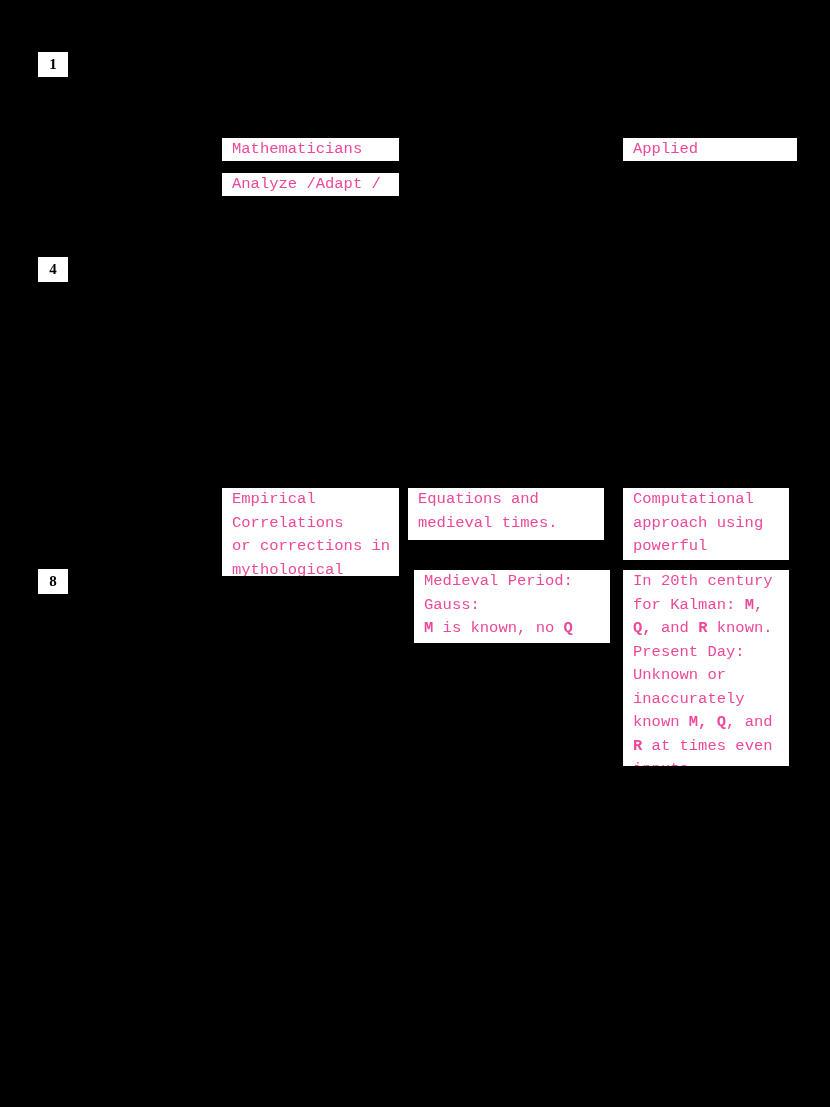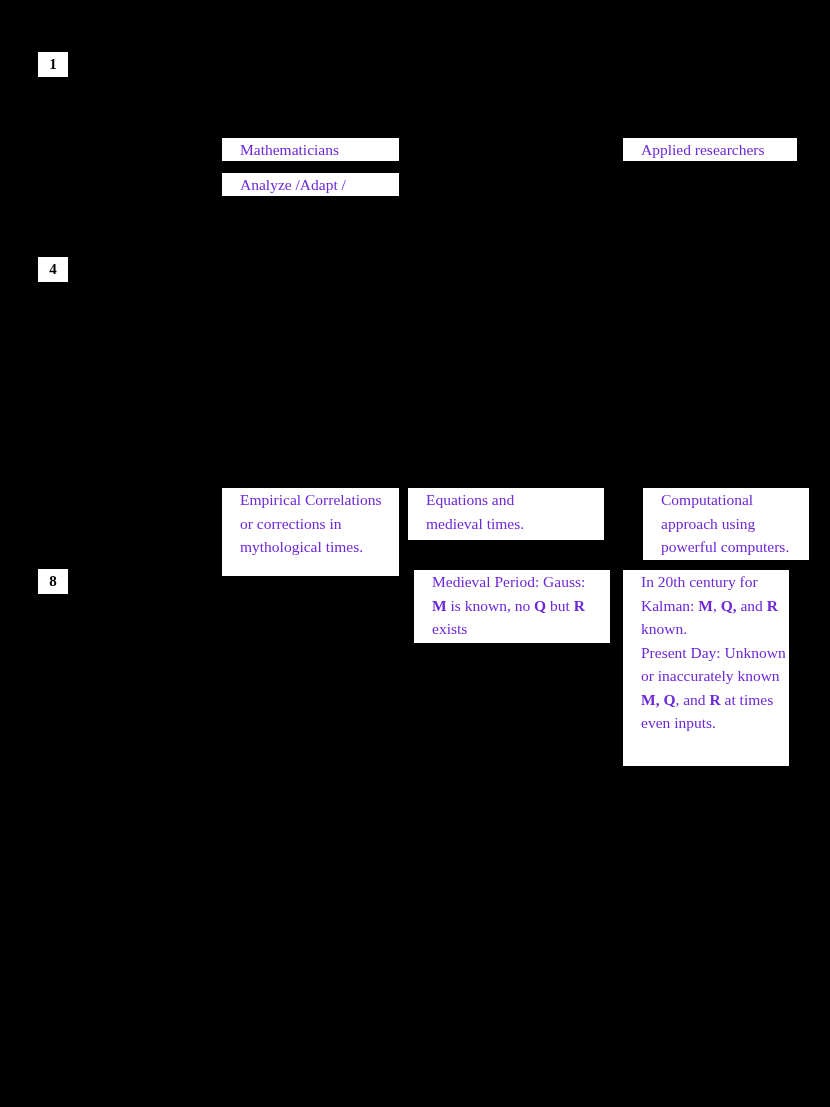--- a/index.html
+++ b/index.html
@@ -29,27 +29,28 @@
     font-weight: bold;
     font-size: 15px;
     line-height: 25px;
     text-align: center;
     width: 30px;
     height: 25px;
   }
   .tbox {
     position: absolute;
     background: #ffffff;
-    color: #6d28d9;
+    color: #ec4899;
     font-size: 15.5px;
     line-height: 23.5px;
-    padding: 0 0 0 18px;
+    padding: 0 0 0 10px;
     box-sizing: border-box;
     overflow: hidden;
     white-space: pre-wrap;
+    font-family: Liberation Mono, monospace;
   }
   .tbox p {
     margin: 0;
     padding: 0;
   }
   .tbox b {
     font-weight: bold;
   }
 </style>
 </head>
@@ -60,18 +61,18 @@
   <div class="marker" style="left: 38px; top: 52px;">1</div>
   <div class="marker" style="left: 38px; top: 257px;">4</div>
   <div class="marker" style="left: 38px; top: 569px;">8</div>
 
   <div class="tbox" style="left: 222px; top: 138px; width: 177px; height: 23px;">Mathematicians</div>
   <div class="tbox" style="left: 222px; top: 173px; width: 177px; height: 23px;">Analyze /Adapt /</div>
   <div class="tbox" style="left: 623px; top: 138px; width: 174px; height: 23px;">Applied researchers</div>
 
   <div class="tbox" style="left: 222px; top: 488px; width: 177px; height: 88px;"><p>Empirical Correlations</p><p>or corrections in</p><p>mythological times.</p></div>
   <div class="tbox" style="left: 408px; top: 488px; width: 196px; height: 52px;"><p>Equations and</p><p>medieval times.</p></div>
-  <div class="tbox" style="left: 623px; top: 488px; width: 166px; height: 72px; margin-left: 20px;"><p>Computational</p><p>approach using</p><p>powerful computers.</p></div>
+  <div class="tbox" style="left: 623px; top: 488px; width: 166px; height: 72px;"><p>Computational</p><p>approach using</p><p>powerful computers.</p></div>
 
   <div class="tbox" style="left: 414px; top: 570px; width: 196px; height: 73px;"><p><span>Medieval Period: Gauss:</span></p><p><b>M</b><span> is known, no </span><b>Q</b><span> but </span><b>R</b><span> exists</span></p></div>
   <div class="tbox" style="left: 623px; top: 570px; width: 166px; height: 196px;"><p><span>In 20th century for Kalman: </span><b>M</b><span>, </span><b>Q,</b><span> and </span><b>R</b><span> known.</span></p><p><span>Present Day: Unknown or inaccurately known </span><b>M, Q</b><span>, and </span><b>R</b><span> at times even inputs.</span></p></div>
 
 </div>
 
 </body></html>

